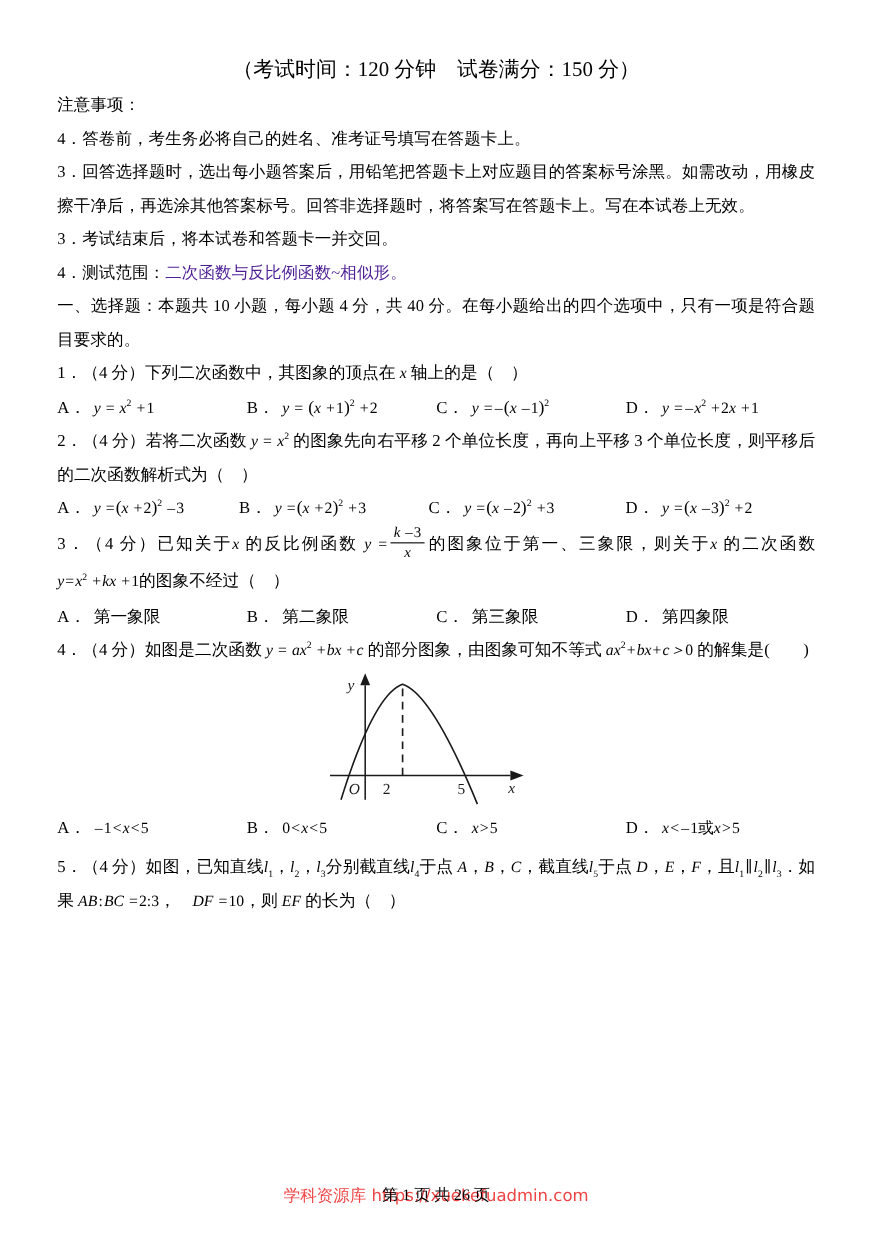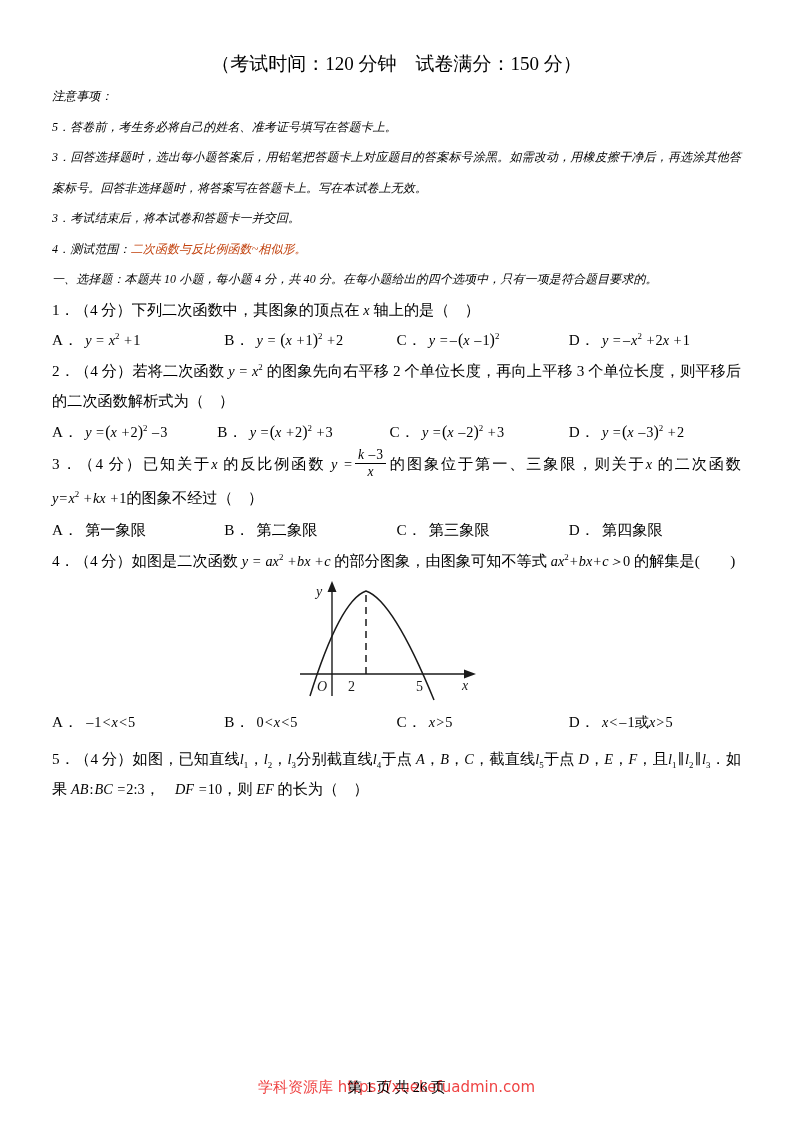--- a/index.html
+++ b/index.html
@@ -42,28 +42,27 @@
   .section-heading {
     text-align: center;
     font-size: 16px;
     font-weight: bold;
     line-height: 30px;
     margin: 6px 0 2px 0;
   }
 
   
   .para {
-    font-size: 12px;
+    font-size: 15px;
     line-height: 30.5px;
     text-align: justify;
     margin: 0;
     letter-spacing: 0.1px;
-    font-style: italic;
-  }
-  .red { color: #c2410c; }
+  }
+  .red { color: #4c1d95; }
 
   
   .q {
     font-size: 15.2px;
     line-height: 30.5px;
     text-align: justify;
     margin: 0;
   }
   .opts {
     font-size: 15.2px;
@@ -174,21 +173,21 @@
   }
 </style>
 </head>
 <body>
 
 <div class="page">
 
   <div class="doc-subtitle">（考试时间：120 分钟　试卷满分：150 分）</div>
 
   <div class="para" style="margin-top:2px;">注意事项：</div>
-  <div class="para">5．答卷前，考生务必将自己的姓名、准考证号填写在答题卡上。</div>
+  <div class="para">4．答卷前，考生务必将自己的姓名、准考证号填写在答题卡上。</div>
   <div class="para">3．回答选择题时，选出每小题答案后，用铅笔把答题卡上对应题目的答案标号涂黑。如需改动，用橡皮擦干净后，再选涂其他答案标号。回答非选择题时，将答案写在答题卡上。写在本试卷上无效。</div>
   <div class="para">3．考试结束后，将本试卷和答题卡一并交回。</div>
   <div class="para">
     <span>4．测试范围：</span><span class="red">二次函数与反比例函数~相似形。</span>
   </div>
 
 
   <div class="para">一、选择题：本题共 10 小题，每小题 4 分，共 40 分。在每小题给出的四个选项中，只有一项是符合题目要求的。</div>
 
   <div class="q">

